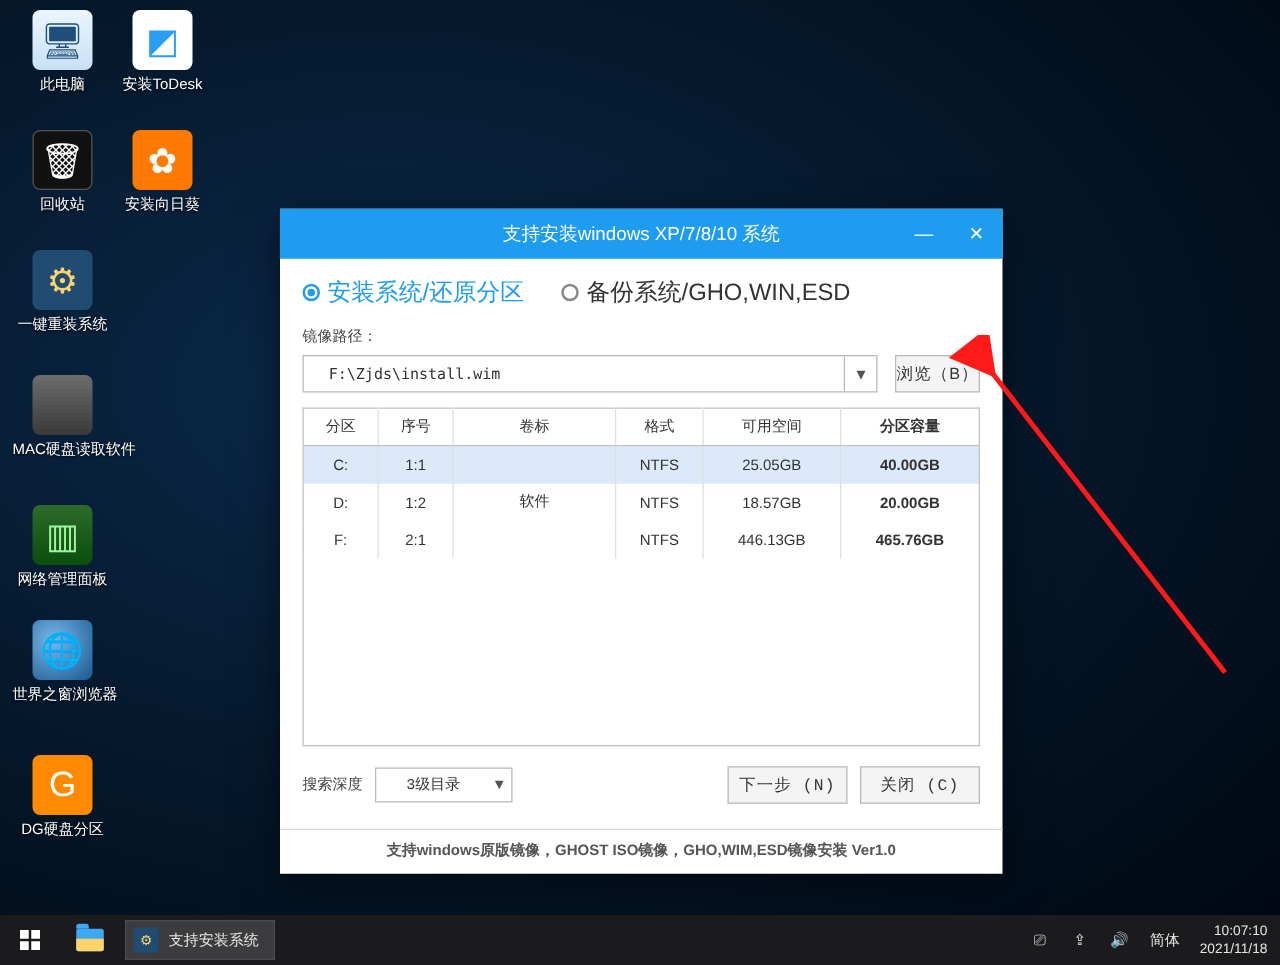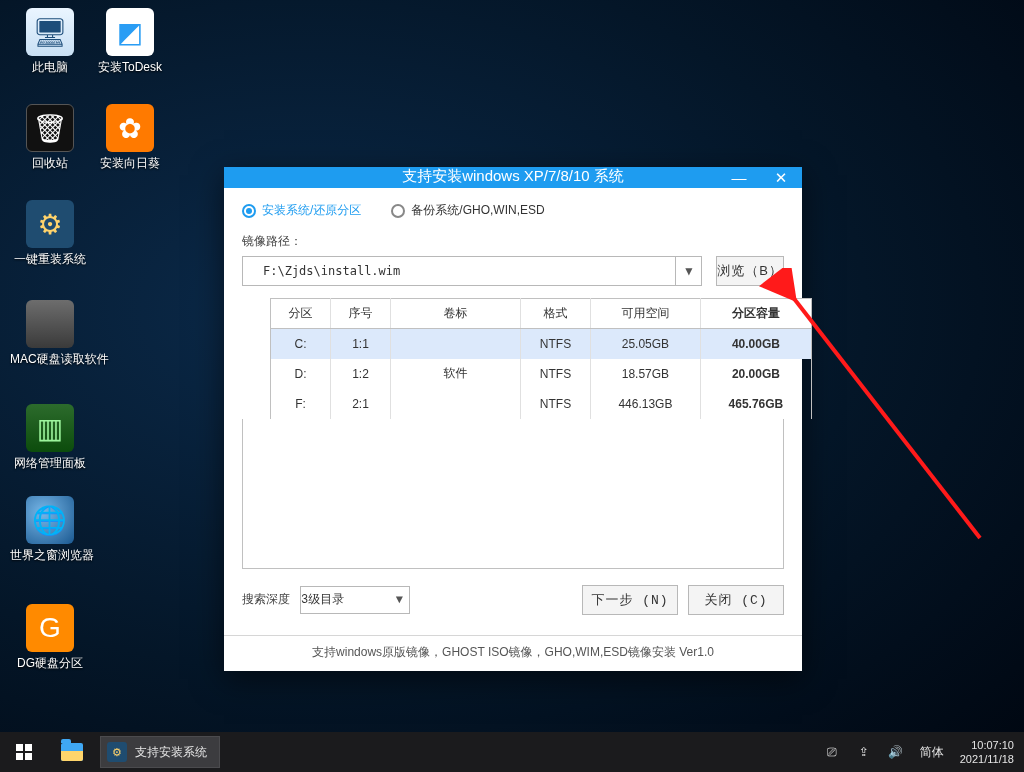--- a/index.html
+++ b/index.html
@@ -26,28 +26,28 @@
     .g-net { background:linear-gradient(#2c6b2c,#0c4c0c); color:#9df59d;}
     .g-globe { background:radial-gradient(circle at 35% 35%,#77b7e8,#1a5890); border-radius:50%; color:#fff;}
     .g-dg { background:#ff8a00; color:#fff; border-radius:8px;}
 
     
     .window {
       position:absolute; left:224px; top:167px; width:578px; background:#fff; color:#333;
       box-shadow:0 8px 30px rgba(0,0,0,.55);
     }
     .titlebar {
-      height:21px; background:#1e9cf0; color:#fff; display:flex; 
+      height:40px; background:#1e9cf0; color:#fff; display:flex; align-items:center;
       justify-content:center; position:relative; font-size:15px;
     }
     .tb-btns { position:absolute; right:0; top:0; height:100%; display:flex; }
     .tb-btn { width:42px; display:flex; align-items:center; justify-content:center; font-size:15px; cursor:pointer; }
 
     .body { padding:14px 18px 10px 18px; }
-    .radio-row { display:flex; gap:30px; margin-bottom:14px; font-size:12px; }
+    .radio-row { display:flex; gap:30px; margin-bottom:14px; font-size:19px; }
     .radio { display:flex; align-items:center; gap:6px; cursor:pointer; color:#333;}
     .radio.active { color:#1e9cf0; }
     .rb {
       width:14px; height:14px; border-radius:50%; border:2px solid #888;
       display:flex; align-items:center; justify-content:center;
     }
     .radio.active .rb { border-color:#1e9cf0; }
     .radio.active .rb::after { content:""; width:6px; height:6px; border-radius:50%; background:#1e9cf0; }
 
     .lbl { font-size:12px; color:#444; margin-bottom:6px; }
@@ -70,35 +70,36 @@
 
     table {
       width:100%; border:1px solid #c0c0c0; border-collapse:collapse; font-size:12px;
       text-align:center;
     }
     th,td { height:30px; border-right:1px solid #e0e0e0; }
     th { background:#fff; border-bottom:1px solid #c0c0c0; font-weight:normal; color:#333;}
     th:last-child,td:last-child{border-right:none;font-weight:bold;}
     tbody tr:first-child { background:#dce9fb; }
     .tbox { height:150px; border:1px solid #c0c0c0; border-top:none; margin-bottom:16px;}
-    table { border-bottom:none;margin-left:28px; }
+    table { border-bottom:none; }
 
     .bottomrow {
       display:flex; align-items:center; gap:10px; margin-bottom:10px;font-family:Liberation Mono, monospace;
     }
     .depth-sel {
       width:110px; height:28px; border:1px solid #b8b8b8; position:relative;
-      display:flex; align-items:center; padding:0 0; font-size:12px; cursor:pointer;
+      display:flex; align-items:center; padding:0 24px; font-size:12px; cursor:pointer;
     }
     .depth-sel .caret { position:absolute; right:6px; color:#555;}
     .bottomrow .spacer { flex:1; }
 
     .footer {
       border-top:1px solid #d6d6d6; text-align:center; font-size:12px; color:#555;
       padding:8px 0 10px 0;
+      font-weight:bold;
     }
 
     
     svg.arrow { position:absolute; left:720px; top:268px; width:280px; height:300px; pointer-events:none; }
 
     
     .taskbar {
       position:absolute; left:0; bottom:0; width:100%; height:40px;
       background:#1b1b1d; display:flex; align-items:center; color:#e5e5e5;
       font-size:12px;

